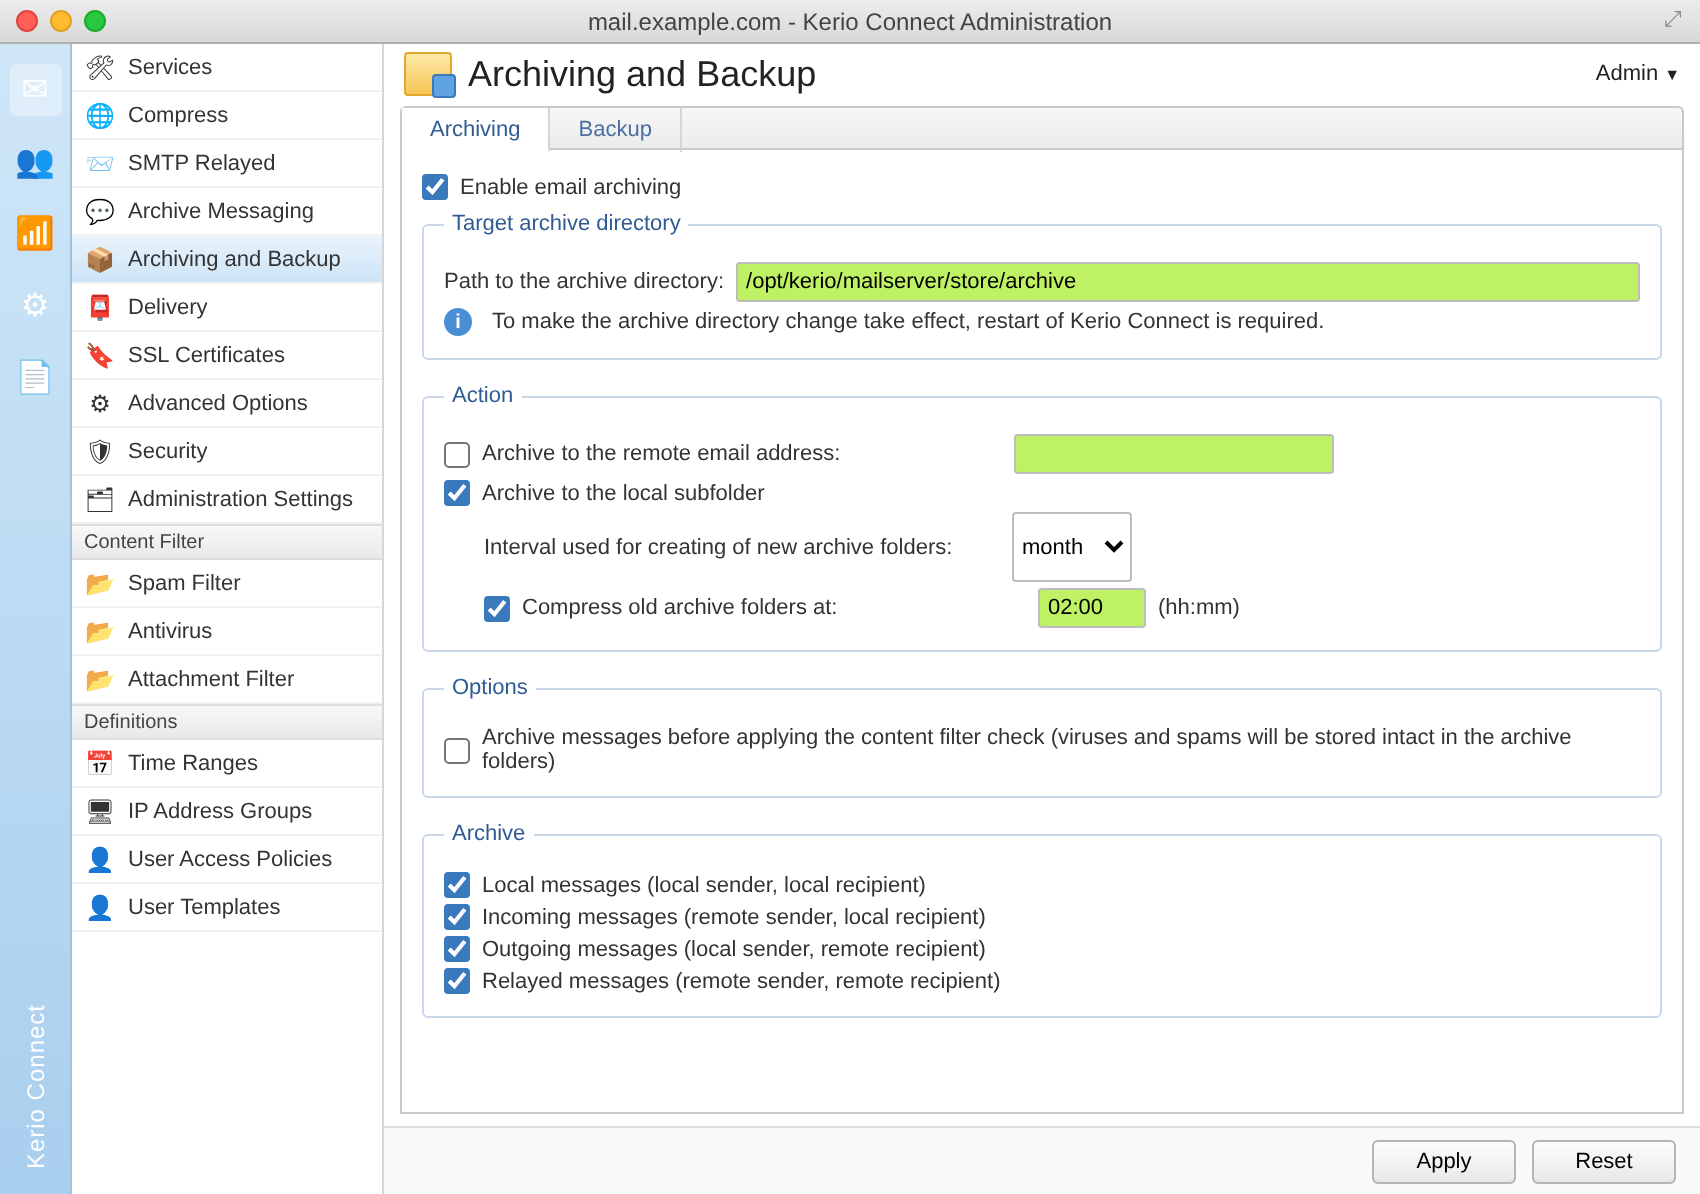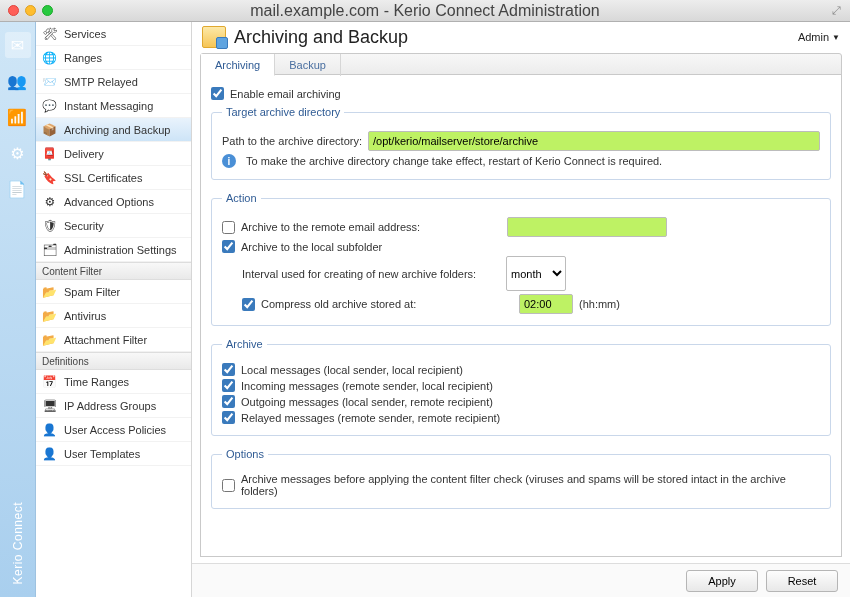--- a/index.html
+++ b/index.html
@@ -3,21 +3,21 @@
 <meta charset="utf-8">
 <style>
 *{box-sizing:border-box;margin:0;padding:0;font-family:"Lucida Grande","Segoe UI",Arial,sans-serif}
 body{width:850px;height:597px;overflow:hidden;background:#fff;font-size:11px;color:#333}
 .titlebar{height:22px;background:linear-gradient(#ededed,#d8d8d8);border-bottom:1px solid #b0b0b0;display:flex;align-items:center;position:relative}
 .traffic{display:flex;gap:6px;padding-left:8px}
 .tl{width:11px;height:11px;border-radius:50%}
 .tl.r{background:#ff5f57;border:1px solid #e0443e}
 .tl.y{background:#ffbd2e;border:1px solid #dea123}
 .tl.g{background:#28c940;border:1px solid #1aab29}
-.wtitle{position:absolute;left:0;right:0;text-align:center;color:#444;font-size:16px}
+.wtitle{position:absolute;left:0;right:0;text-align:center;color:#444;font-size:12px}
 .maxicon{position:absolute;right:6px;top:4px;width:12px;height:12px;color:#888;font-size:11px}
 .outer{display:flex;height:575px}
 .iconbar{width:36px;background:linear-gradient(#cfe6f7,#a9cfee);border-right:1px solid #9ec2e0;display:flex;flex-direction:column;align-items:center;padding-top:10px}
 .iconbar .vicon{width:26px;height:26px;margin-bottom:10px;display:flex;align-items:center;justify-content:center;font-size:16px;color:#fff;border-radius:3px}
 .iconbar .vicon.active{background:rgba(255,255,255,.35)}
 .brand{writing-mode:vertical-rl;transform:rotate(180deg);color:#fff;font-size:12px;margin-top:auto;margin-bottom:12px;letter-spacing:.5px}
 .navpanel{width:156px;background:#fff;border-right:1px solid #d6d6d6;overflow:hidden}
 .navitem{height:24px;display:flex;align-items:center;padding:0 6px;cursor:pointer;border-bottom:1px solid #f2f2f2}
 .navitem.sel{background:linear-gradient(#e9f3fc,#cde4f7)}
 .navitem .nicon{width:16px;height:16px;margin-right:6px;display:flex;align-items:center;justify-content:center;font-size:12px}
@@ -71,29 +71,29 @@
   </div>
 
   <div class="navpanel">
     <div id="nav-config">
         <div class="navitem">
           <span class="nicon">🛠</span>
           <span>Services</span>
         </div>
         <div class="navitem">
           <span class="nicon">🌐</span>
-          <span>Ranges</span>
+          <span>Compress</span>
         </div>
         <div class="navitem">
           <span class="nicon">📨</span>
           <span>SMTP Relayed</span>
         </div>
         <div class="navitem">
           <span class="nicon">💬</span>
-          <span>Instant Messaging</span>
+          <span>Archive Messaging</span>
         </div>
         <div class="navitem sel">
           <span class="nicon">📦</span>
           <span>Archiving and Backup</span>
         </div>
         <div class="navitem">
           <span class="nicon">📮</span>
           <span>Delivery</span>
         </div>
         <div class="navitem">
@@ -194,55 +194,55 @@
           <label>Archive to the local subfolder</label>
         </div>
         <div class="row indent">
           <label style="width:258px">Interval used for creating of new archive folders:</label>
           <select style="width:60px">
             <option>month</option>
           </select>
         </div>
         <div class="chk indent">
           <input type="checkbox" id="compChk" checked="" style="">
-          <label style="width:252px">Compress old archive stored at:</label>
+          <label style="width:252px">Compress old archive folders at:</label>
           <input type="text" style="width: 54px;" value="02:00">
           <span>(hh:mm)</span>
         </div>
-      </fieldset>
-
-      <fieldset>
-        <legend>Archive</legend>
-        <div id="archive-items">
-            <div class="chk">
-              <input type="checkbox" checked="" style="">
-              <label>Local messages (local sender, local recipient)</label>
-            </div>
-            <div class="chk">
-              <input type="checkbox" checked="" style="">
-              <label>Incoming messages (remote sender, local recipient)</label>
-            </div>
-            <div class="chk">
-              <input type="checkbox" checked="" style="">
-              <label>Outgoing messages (local sender, remote recipient)</label>
-            </div>
-            <div class="chk">
-              <input type="checkbox" checked="" style="">
-              <label>Relayed messages (remote sender, remote recipient)</label>
-            </div>
-          </div>
       </fieldset>
 
       <fieldset>
         <legend>Options</legend>
         <div class="chk">
           <input type="checkbox" id="optChk" style="">
           <label>Archive messages before applying the content filter check (viruses and spams will be stored intact in the archive folders)</label>
         </div>
       </fieldset>
+
+      <fieldset>
+        <legend>Archive</legend>
+        <div id="archive-items">
+            <div class="chk">
+              <input type="checkbox" checked="" style="">
+              <label>Local messages (local sender, local recipient)</label>
+            </div>
+            <div class="chk">
+              <input type="checkbox" checked="" style="">
+              <label>Incoming messages (remote sender, local recipient)</label>
+            </div>
+            <div class="chk">
+              <input type="checkbox" checked="" style="">
+              <label>Outgoing messages (local sender, remote recipient)</label>
+            </div>
+            <div class="chk">
+              <input type="checkbox" checked="" style="">
+              <label>Relayed messages (remote sender, remote recipient)</label>
+            </div>
+          </div>
+      </fieldset>
     </div>
 
     <div class="footer">
       <button class="btn">Apply</button>
       <button class="btn">Reset</button>
     </div>
   </div>
 </div>
 
 </body></html>

